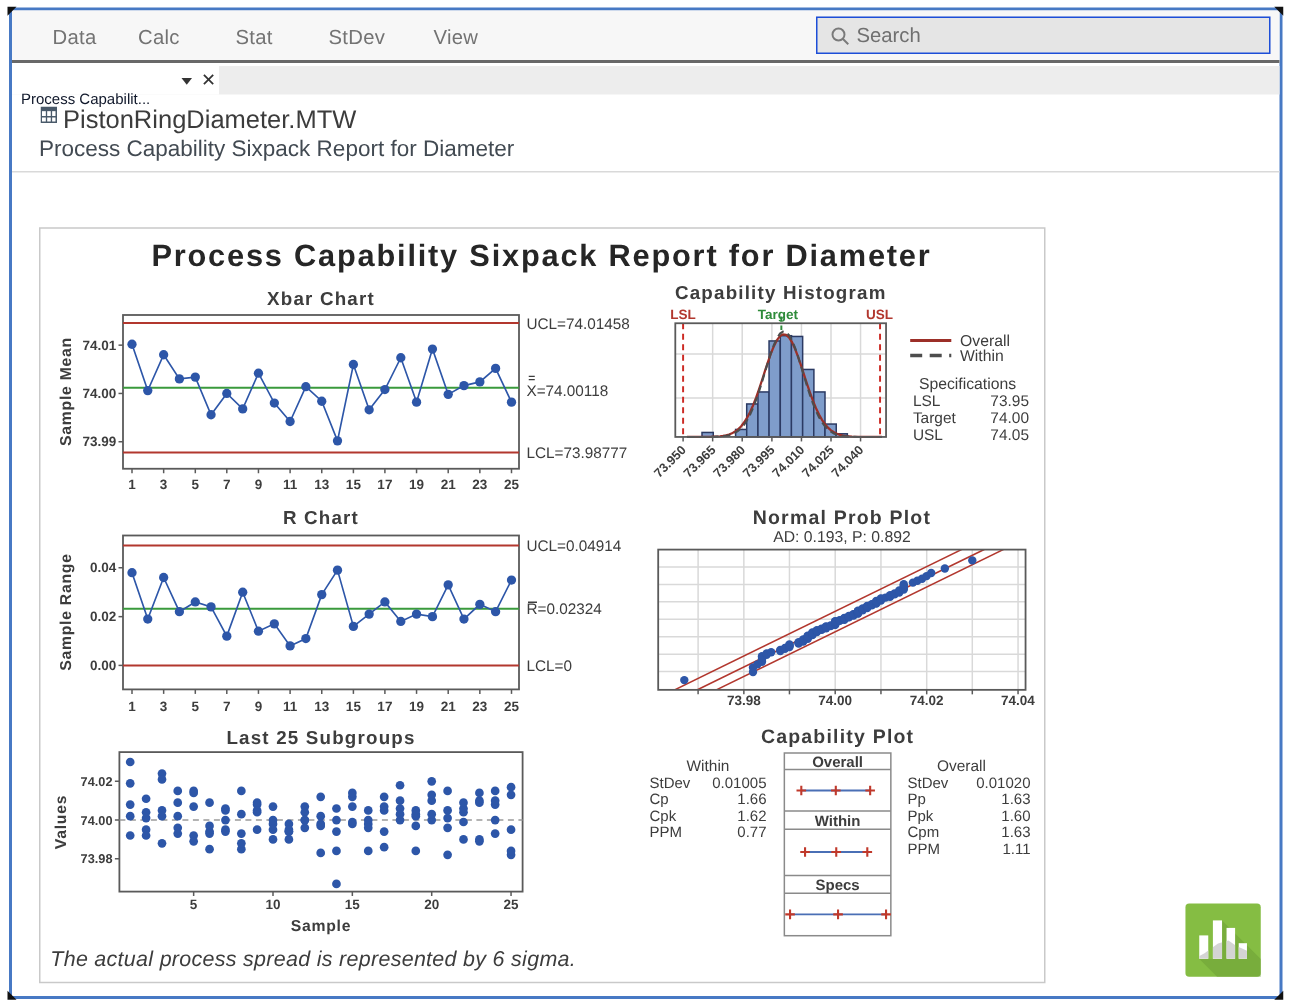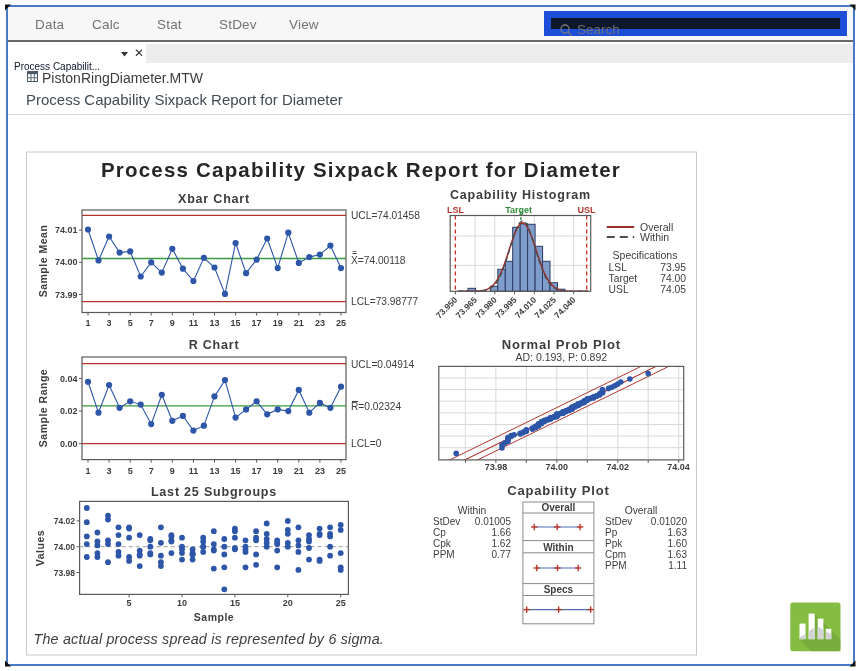--- a/index.html
+++ b/index.html
@@ -7,42 +7,42 @@
 <body>
 <div class="abs" style="left:6px;top:5px;width:849px;height:661px;border:2px solid #4779c4;background:#fff;"></div>
 <div class="abs" style="left:8px;top:7px;width:845px;height:35px;background:#f7f7f7;border-bottom:2px solid #686868;"></div>
 <div class="abs" style="left:0;top:17px;width:860px;height:20px;font-size:13.5px;color:#737373;letter-spacing:0.2px;">
   <span class="abs" style="left:35px;">Data</span>
   <span class="abs" style="left:92px;">Calc</span>
   <span class="abs" style="left:157px;">Stat</span>
   <span class="abs" style="left:219px;">StDev</span>
   <span class="abs" style="left:289px;">View</span>
 </div>
-<div class="abs" style="left:544px;top:11px;width:303px;height:25px;background:#0f172a;border:7px solid #1d4ed8;">
+<div class="abs" style="left:544px;top:11px;width:303px;height:25px;background:#e5e5e5;border:1px solid #1d4ed8;">
   <svg class="abs" style="left:8px;top:5px;" width="14" height="14" viewBox="0 0 14 14">
       <circle cx="6" cy="6" r="4" fill="none" stroke="#7a7a7a" stroke-width="1.3"></circle>
       <line x1="9" y1="9" x2="12.5" y2="12.5" stroke="#7a7a7a" stroke-width="1.3"></line>
     </svg>
   <span class="abs" style="left:26px;top:4px;font-size:13.5px;color:#707070;">Search</span>
 </div>
 <div class="abs" style="left:8px;top:44px;width:845px;height:19px;background:#ededed;"></div>
 <div class="abs" style="left:8px;top:44px;width:138px;height:19px;background:#fff;"></div>
 <div class="abs" style="left:14px;top:61px;font-size:10px;color:#0f172a;">Process Capabilit...</div>
 <svg class="abs" style="left:120px;top:51px;" width="9" height="6" viewBox="0 0 9 6">
     <path d="M1 1 L8 1 L4.5 5.5 Z" fill="#333"></path>
   </svg>
 <div class="abs" style="left:134px;top:46px;font-size:12px;color:#333;">✕</div>
 <svg class="abs" style="left:27px;top:71px;" width="11" height="11" viewBox="0 0 11 11">
     <rect x="0.5" y="0.5" width="10" height="10" fill="#fff" stroke="#4a5a6a"></rect>
     <rect x="0.5" y="0.5" width="10" height="2.6" fill="#4a5a6a"></rect>
     <line x1="4" y1="1" x2="4" y2="10.5" stroke="#4a5a6a" stroke-width="0.9"></line>
     <line x1="7.3" y1="1" x2="7.3" y2="10.5" stroke="#4a5a6a" stroke-width="0.9"></line>
     <line x1="0.5" y1="6.8" x2="10.5" y2="6.8" stroke="#4a5a6a" stroke-width="0.9"></line>
   </svg>
-<div class="abs" style="left:42px;top:70px;font-size:14px;color:#3c3c3c;">PistonRingDiameter.MTW</div>
+<div class="abs" style="left:42px;top:70px;font-size:17px;color:#3c3c3c;">PistonRingDiameter.MTW</div>
 <div class="abs" style="left:26px;top:90.5px;font-size:15px;color:#424a52;">Process Capability Sixpack Report for Diameter</div>
 <div class="abs" style="left:8px;top:114px;width:845px;height:1px;background:#d9d9d9;"></div>
 <svg class="abs" style="left:0;top:0;" width="860" height="671" viewBox="0 0 860 671">
 <path d="M5,4.5 L11,4.5 L5,10.5 Z" fill="#111"></path>
 <path d="M849.5,4.5 L855.5,4.5 L855.5,10.5 Z" fill="#111"></path>
 <path d="M5,660.5 L5,666.5 L11,666.5 Z" fill="#111"></path>
 <path d="M855.5,660.5 L855.5,666.5 L849.5,666.5 Z" fill="#111"></path>
 <rect x="26.5" y="152.0" width="670.0" height="503.0" fill="#fff" stroke="#c9c9c9" stroke-width="1"></rect>
 <text x="361.0" y="177.0" font-size="20.5" fill="#262626" font-weight="bold" text-anchor="middle" letter-spacing="1.2">Process Capability Sixpack Report for Diameter</text>
 <text x="214.0" y="203.0" font-size="12.5" fill="#3d3d3d" font-weight="bold" text-anchor="middle" letter-spacing="0.8">Xbar Chart</text>

